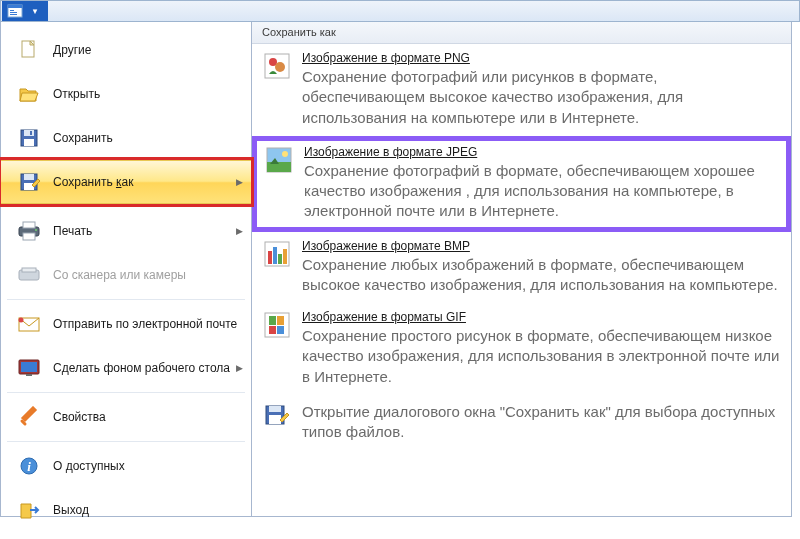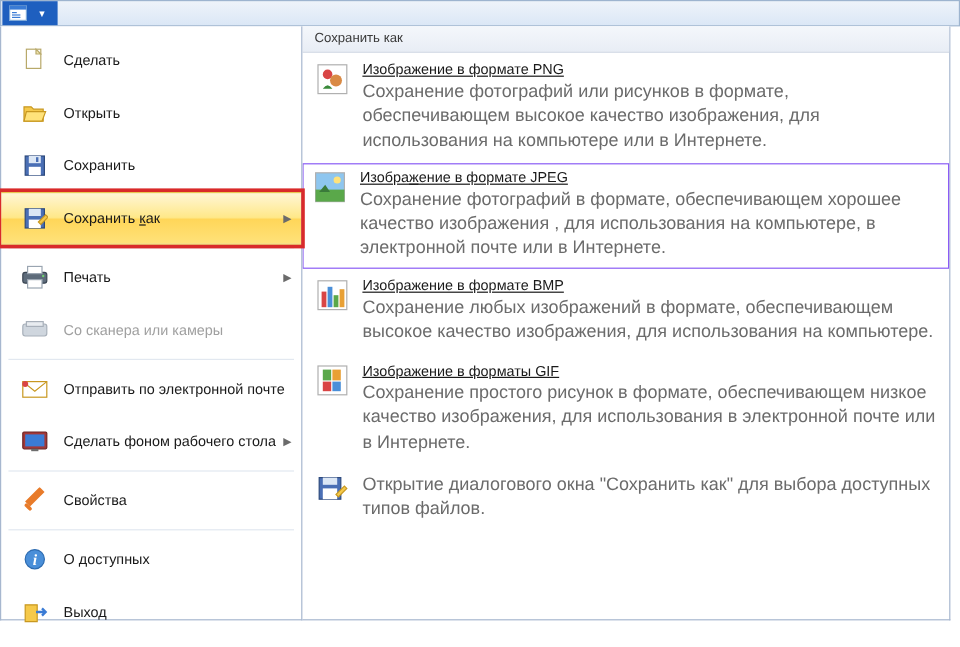--- a/index.html
+++ b/index.html
@@ -90,21 +90,21 @@
     padding: 4px 10px;
     font-size: 11px;
     color: #3a3a3a;
   }
   .fmt-item {
     display: flex;
     padding: 7px 10px 8px 10px;
     gap: 10px;
   }
   .fmt-item.jpeg-hl {
-    border: 1px solid #8b5cf6;
+    border: 5px solid #8b5cf6;
     padding: 4px 7px 5px 7px;
     background: #fff;
   }
   .fmt-icon {
     width: 30px; height: 30px;
     flex-shrink: 0;
     display: flex; align-items: center; justify-content: center;
   }
   .fmt-text { flex: 1; }
   .fmt-title {
@@ -144,21 +144,21 @@
 
   <div class="left-menu">
 
     <div class="menu-item">
       <span class="icon-box">
         <svg width="22" height="22" viewBox="0 0 22 22">
             <rect x="4" y="2" width="12" height="16" fill="#fff" stroke="#b8a96a"></rect>
             <path d="M12 2 L16 6 L12 6 Z" fill="#f0e4b0" stroke="#b8a96a"></path>
           </svg>
       </span>
-      <span class="menu-item-label">Сделать</span>
+      <span class="menu-item-label">Другие</span>
     </div>
 
     <div class="menu-item">
       <span class="icon-box">
         <svg width="22" height="22" viewBox="0 0 22 22">
             <path d="M2 6 L8 6 L10 8 L18 8 L18 18 L2 18 Z" fill="#f5c94a" stroke="#c89820"></path>
             <path d="M4 10 L20 10 L17 18 L2 18 Z" fill="#ffe27a" stroke="#c89820"></path>
           </svg>
       </span>
       <span class="menu-item-label">Открыть</span>

